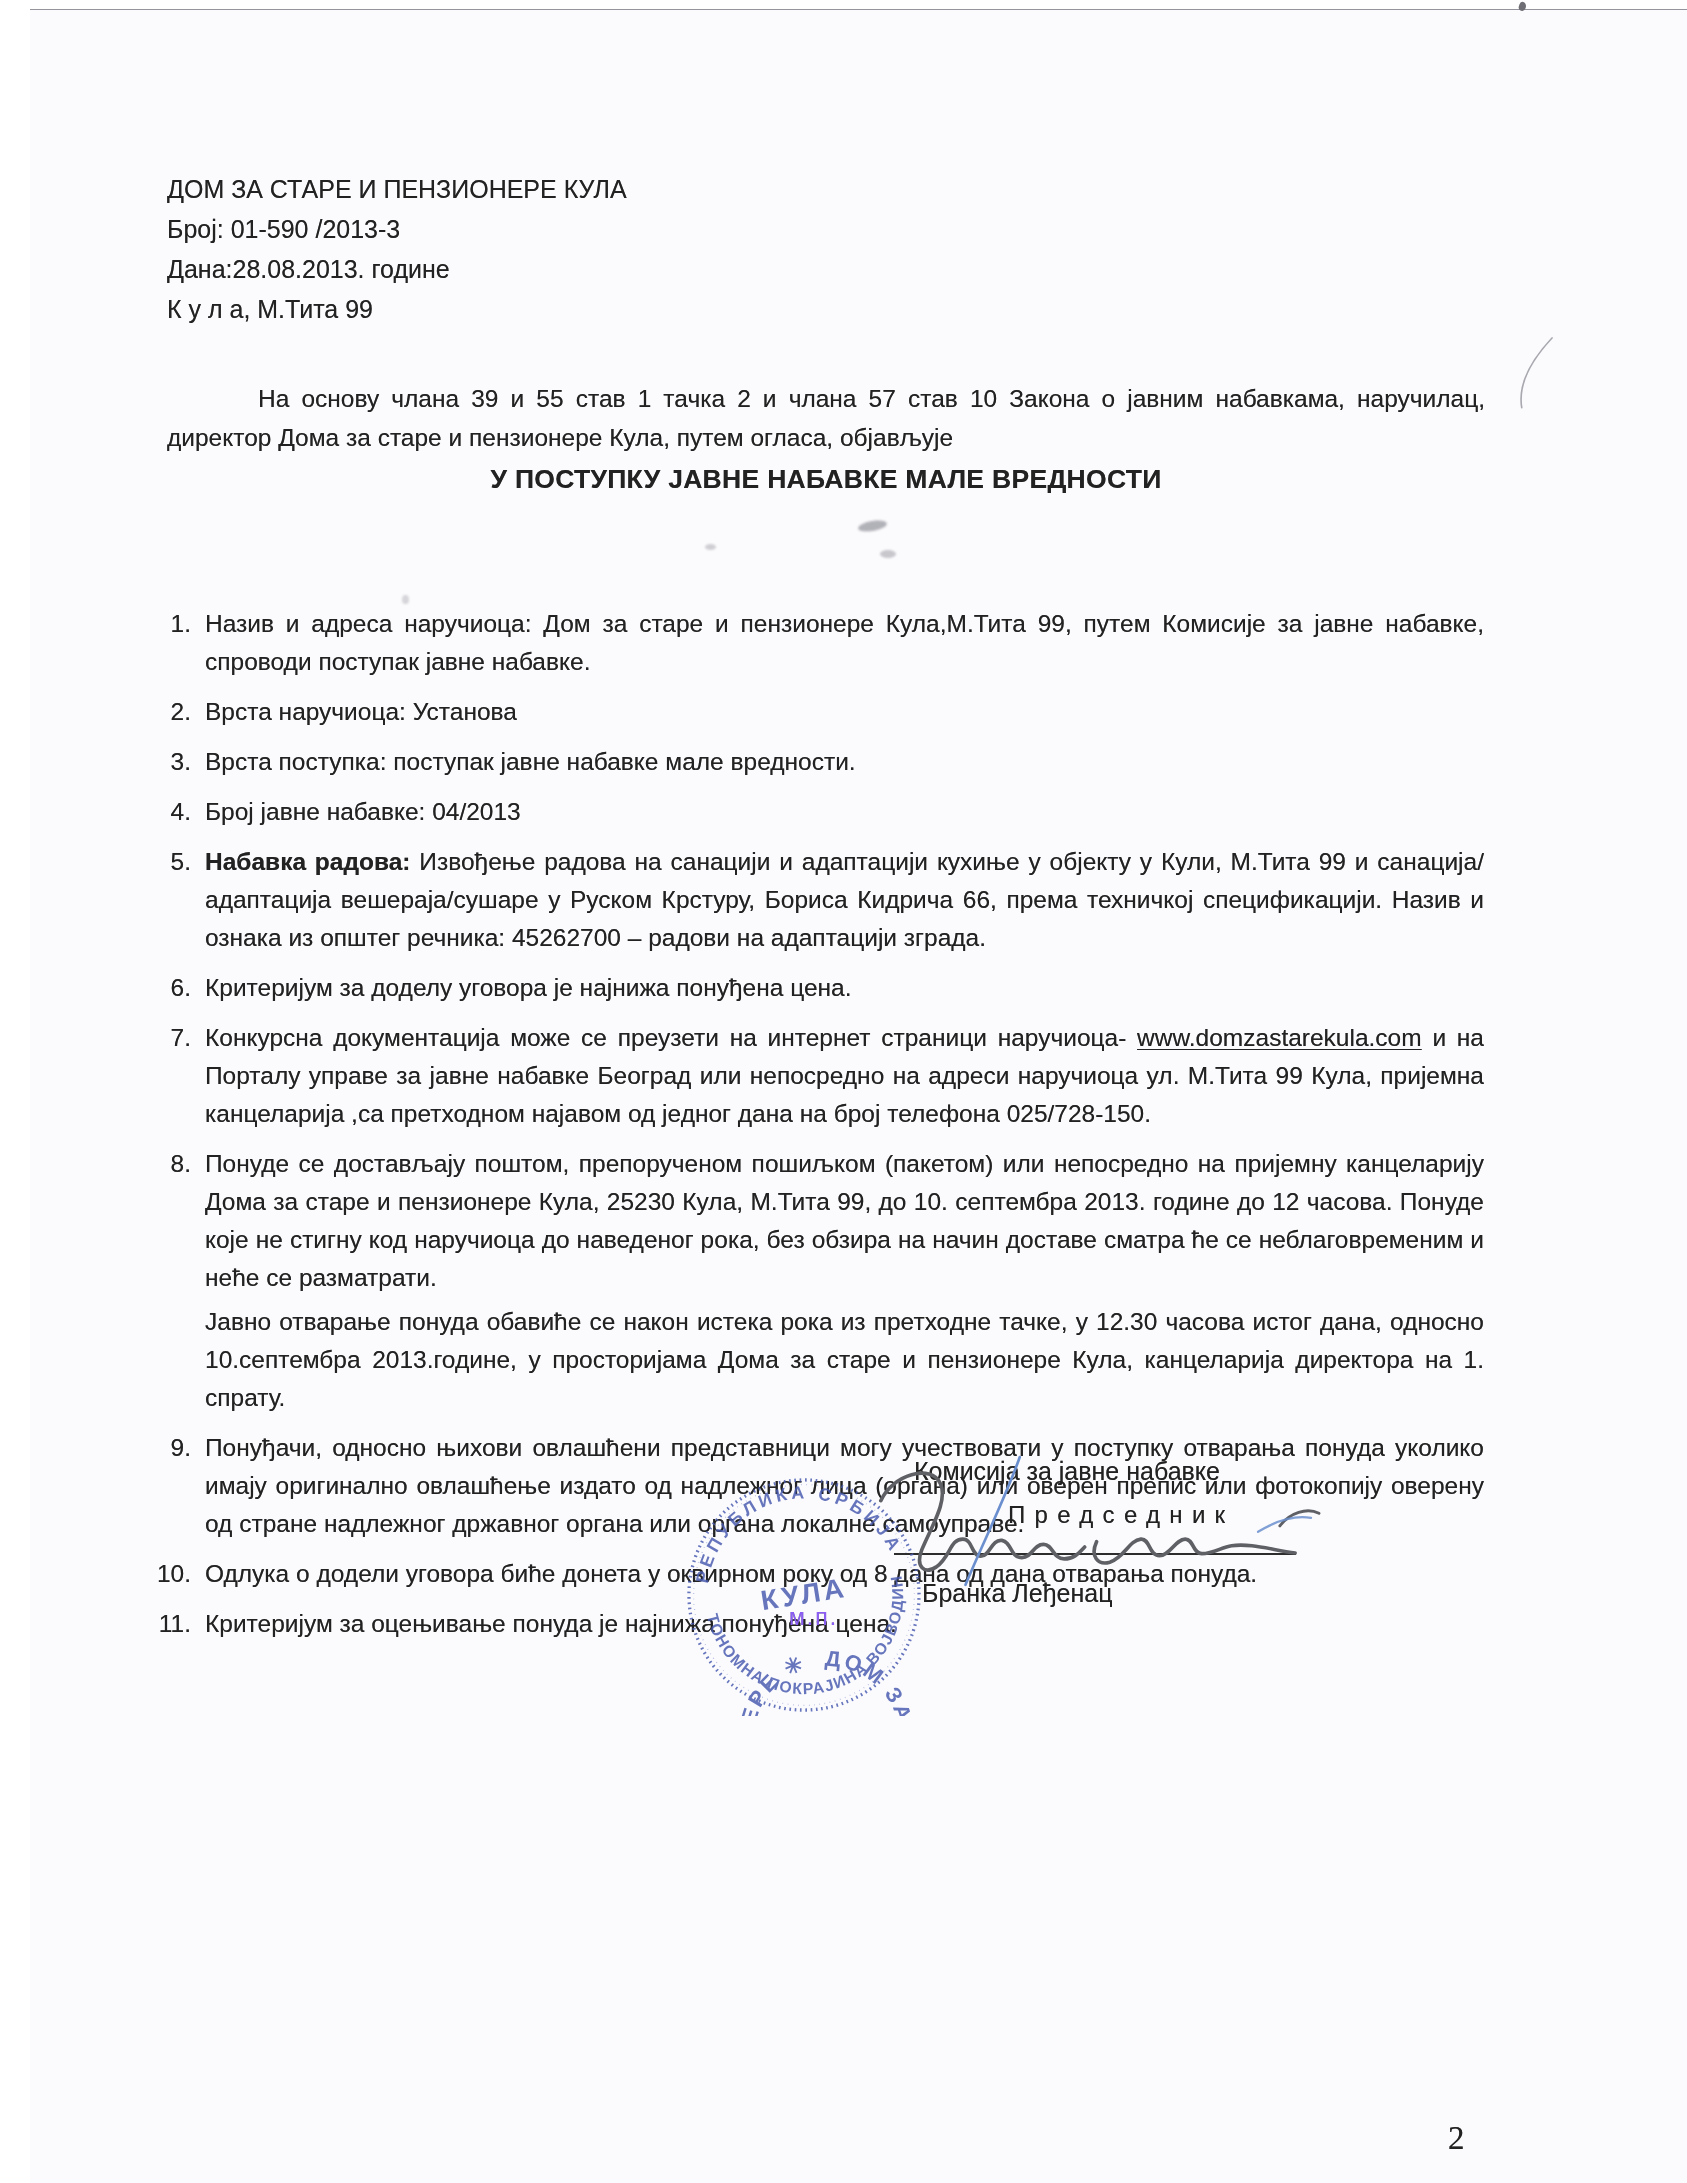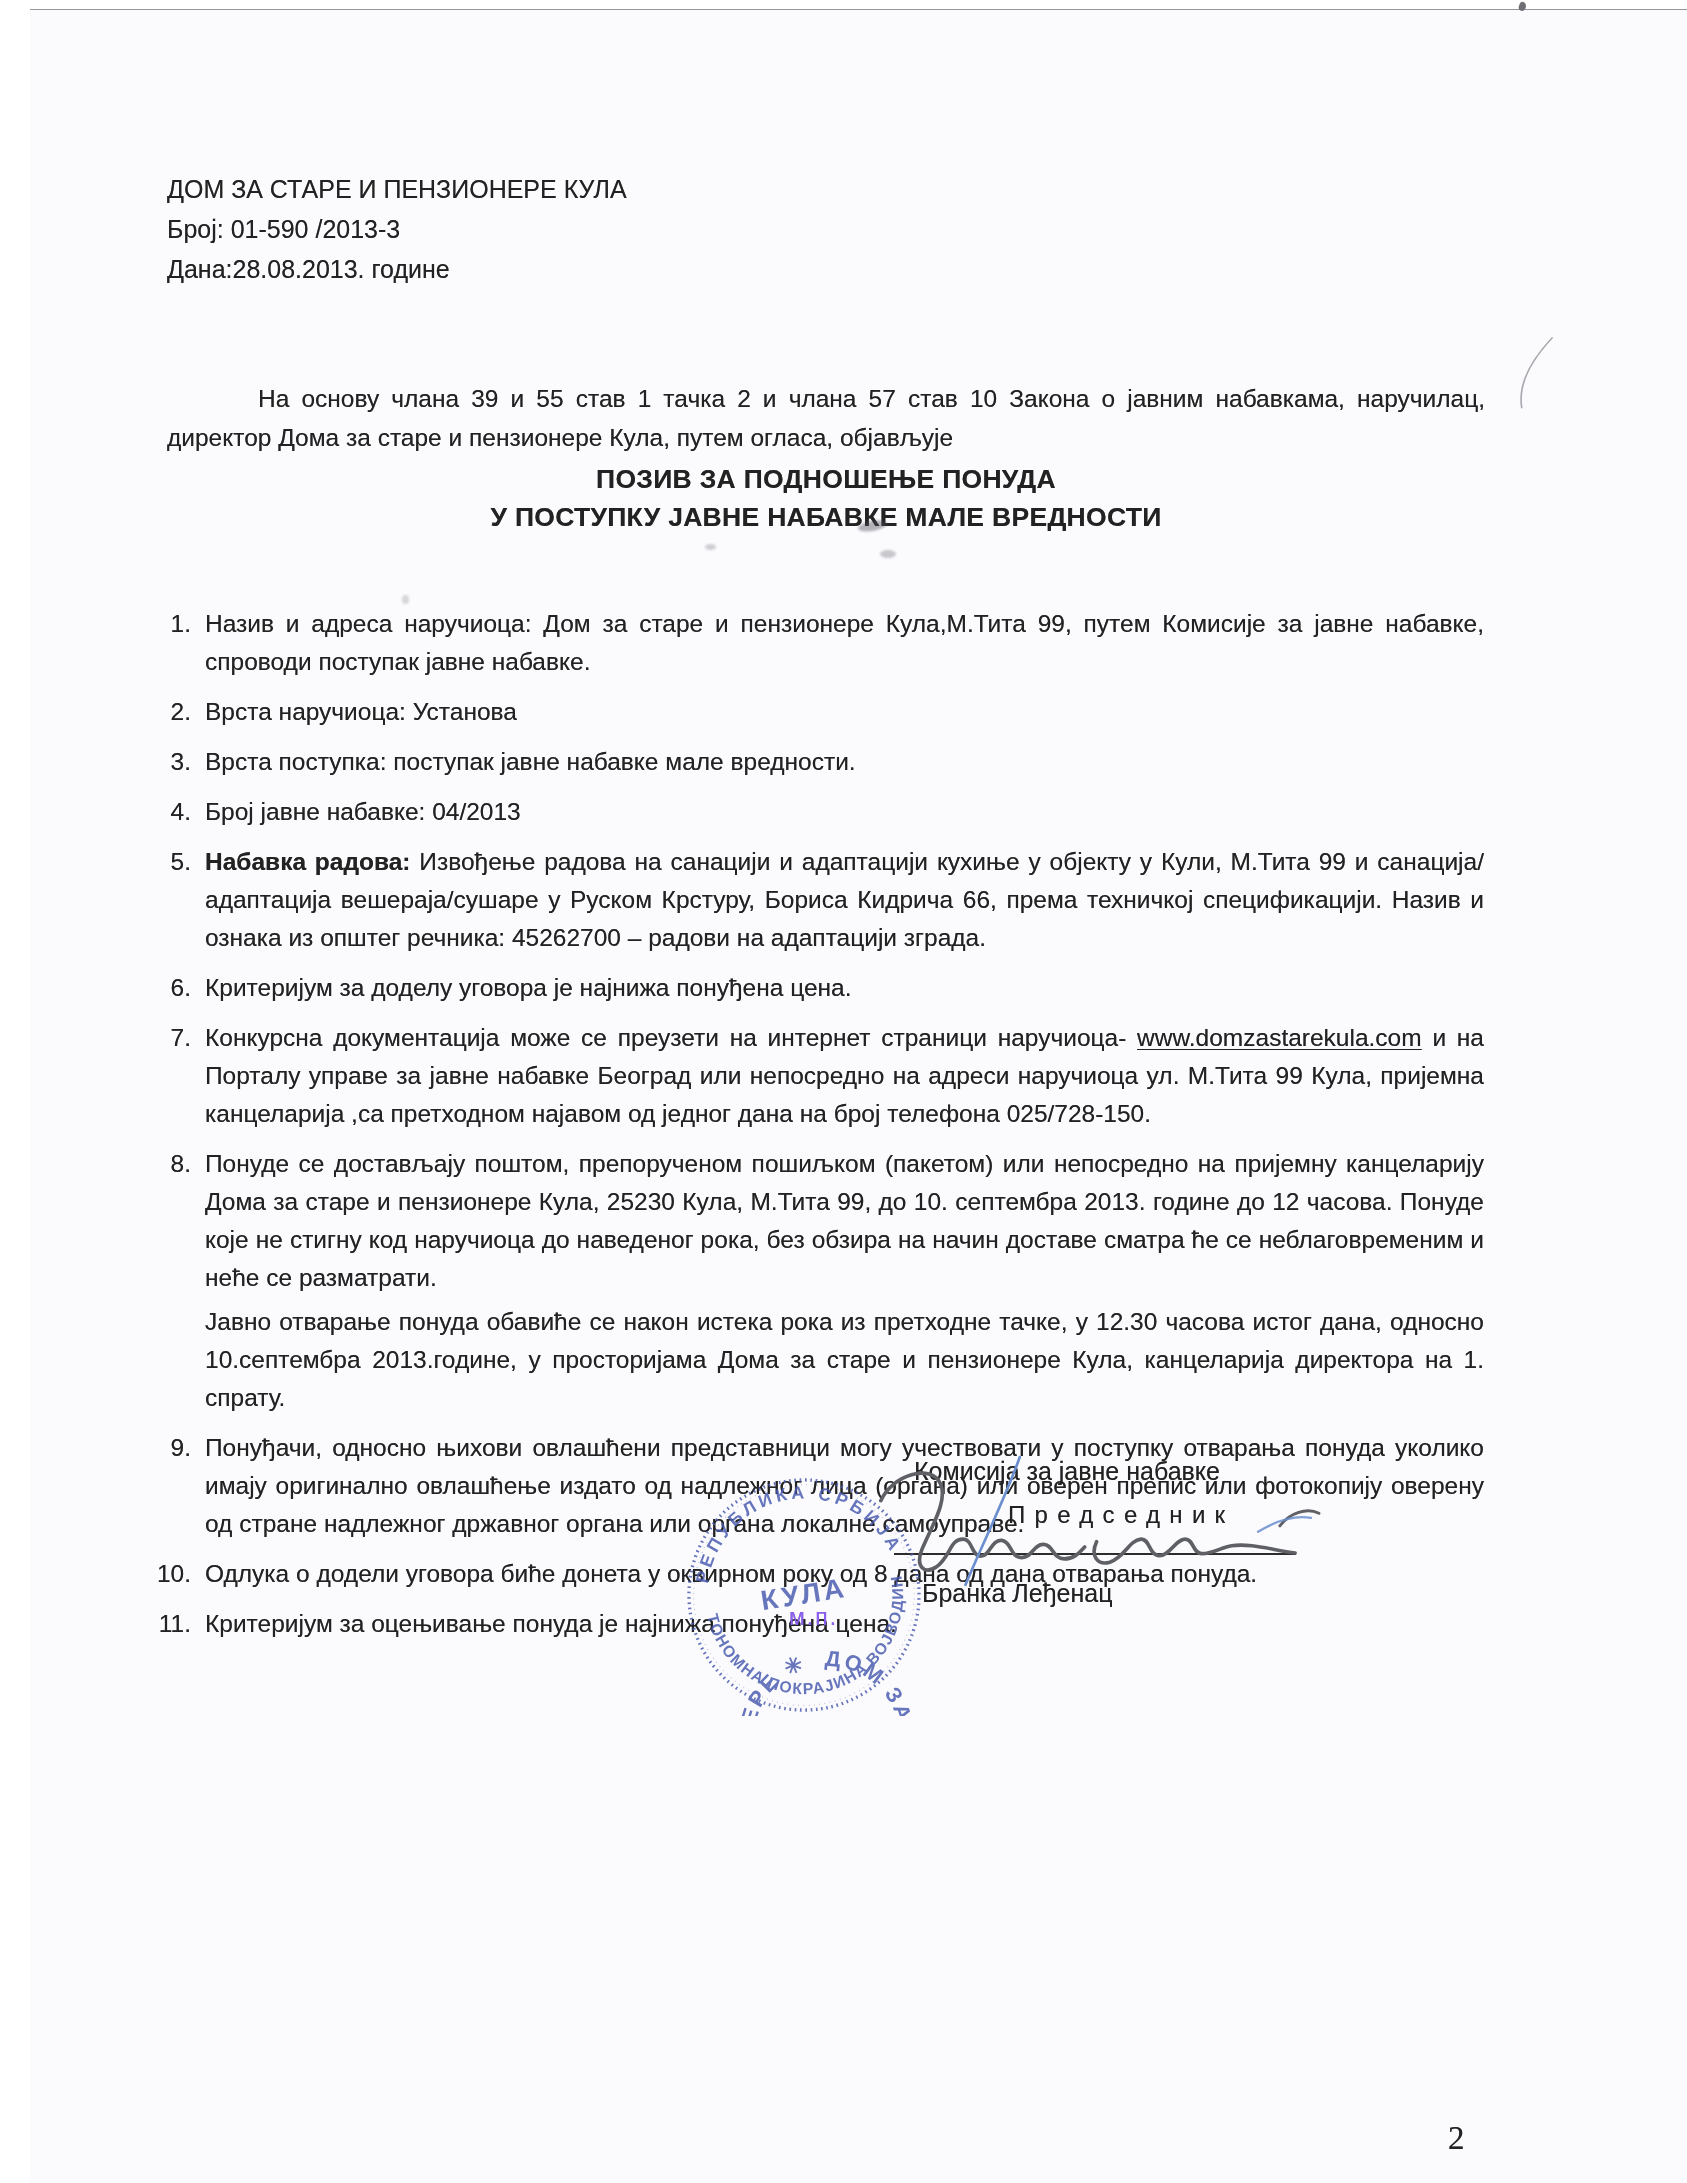--- a/index.html
+++ b/index.html
@@ -54,30 +54,30 @@
 </head>
 <body>
 
 <div class="paper"></div>
 <div class="abs speck-top"></div>
 
 <div class="abs header txt">
   <div>ДОМ ЗА СТАРЕ И ПЕНЗИОНЕРЕ КУЛА</div>
   <div>Број: 01-590 /2013-3</div>
   <div>Дана:28.08.2013. године</div>
+  <div>К у л а, М.Тита 99</div>
 </div>
 
 <div class="abs intro txt">На основу члана 39 и 55 став 1 тачка 2 и члана 57 став 10 Закона о јавним набавкама, наручилац, директор Дома за старе и пензионере Кула, путем огласа, објављује</div>
 
 <svg class="abs" style="left:1494px;top:334px;" width="66" height="79" viewBox="0 0 100 120">
   <path d="M88,6 C58,38 36,76 42,112" fill="none" stroke="#a8a8b0" stroke-width="2.5" stroke-linecap="round"></path>
 </svg>
 
 <div class="abs doc-title txt">
-  <div>ПОЗИВ ЗА ПОДНОШЕЊЕ ПОНУДА</div>
   <div>У ПОСТУПКУ ЈАВНЕ НАБАВКЕ МАЛЕ ВРЕДНОСТИ</div>
 </div>
 
 <div class="abs smudge sm1"></div>
 <div class="abs smudge sm2"></div>
 <div class="abs smudge sm3"></div>
 <div class="abs smudge sm4"></div>
 
 <ol class="abs list txt">
   <li>

